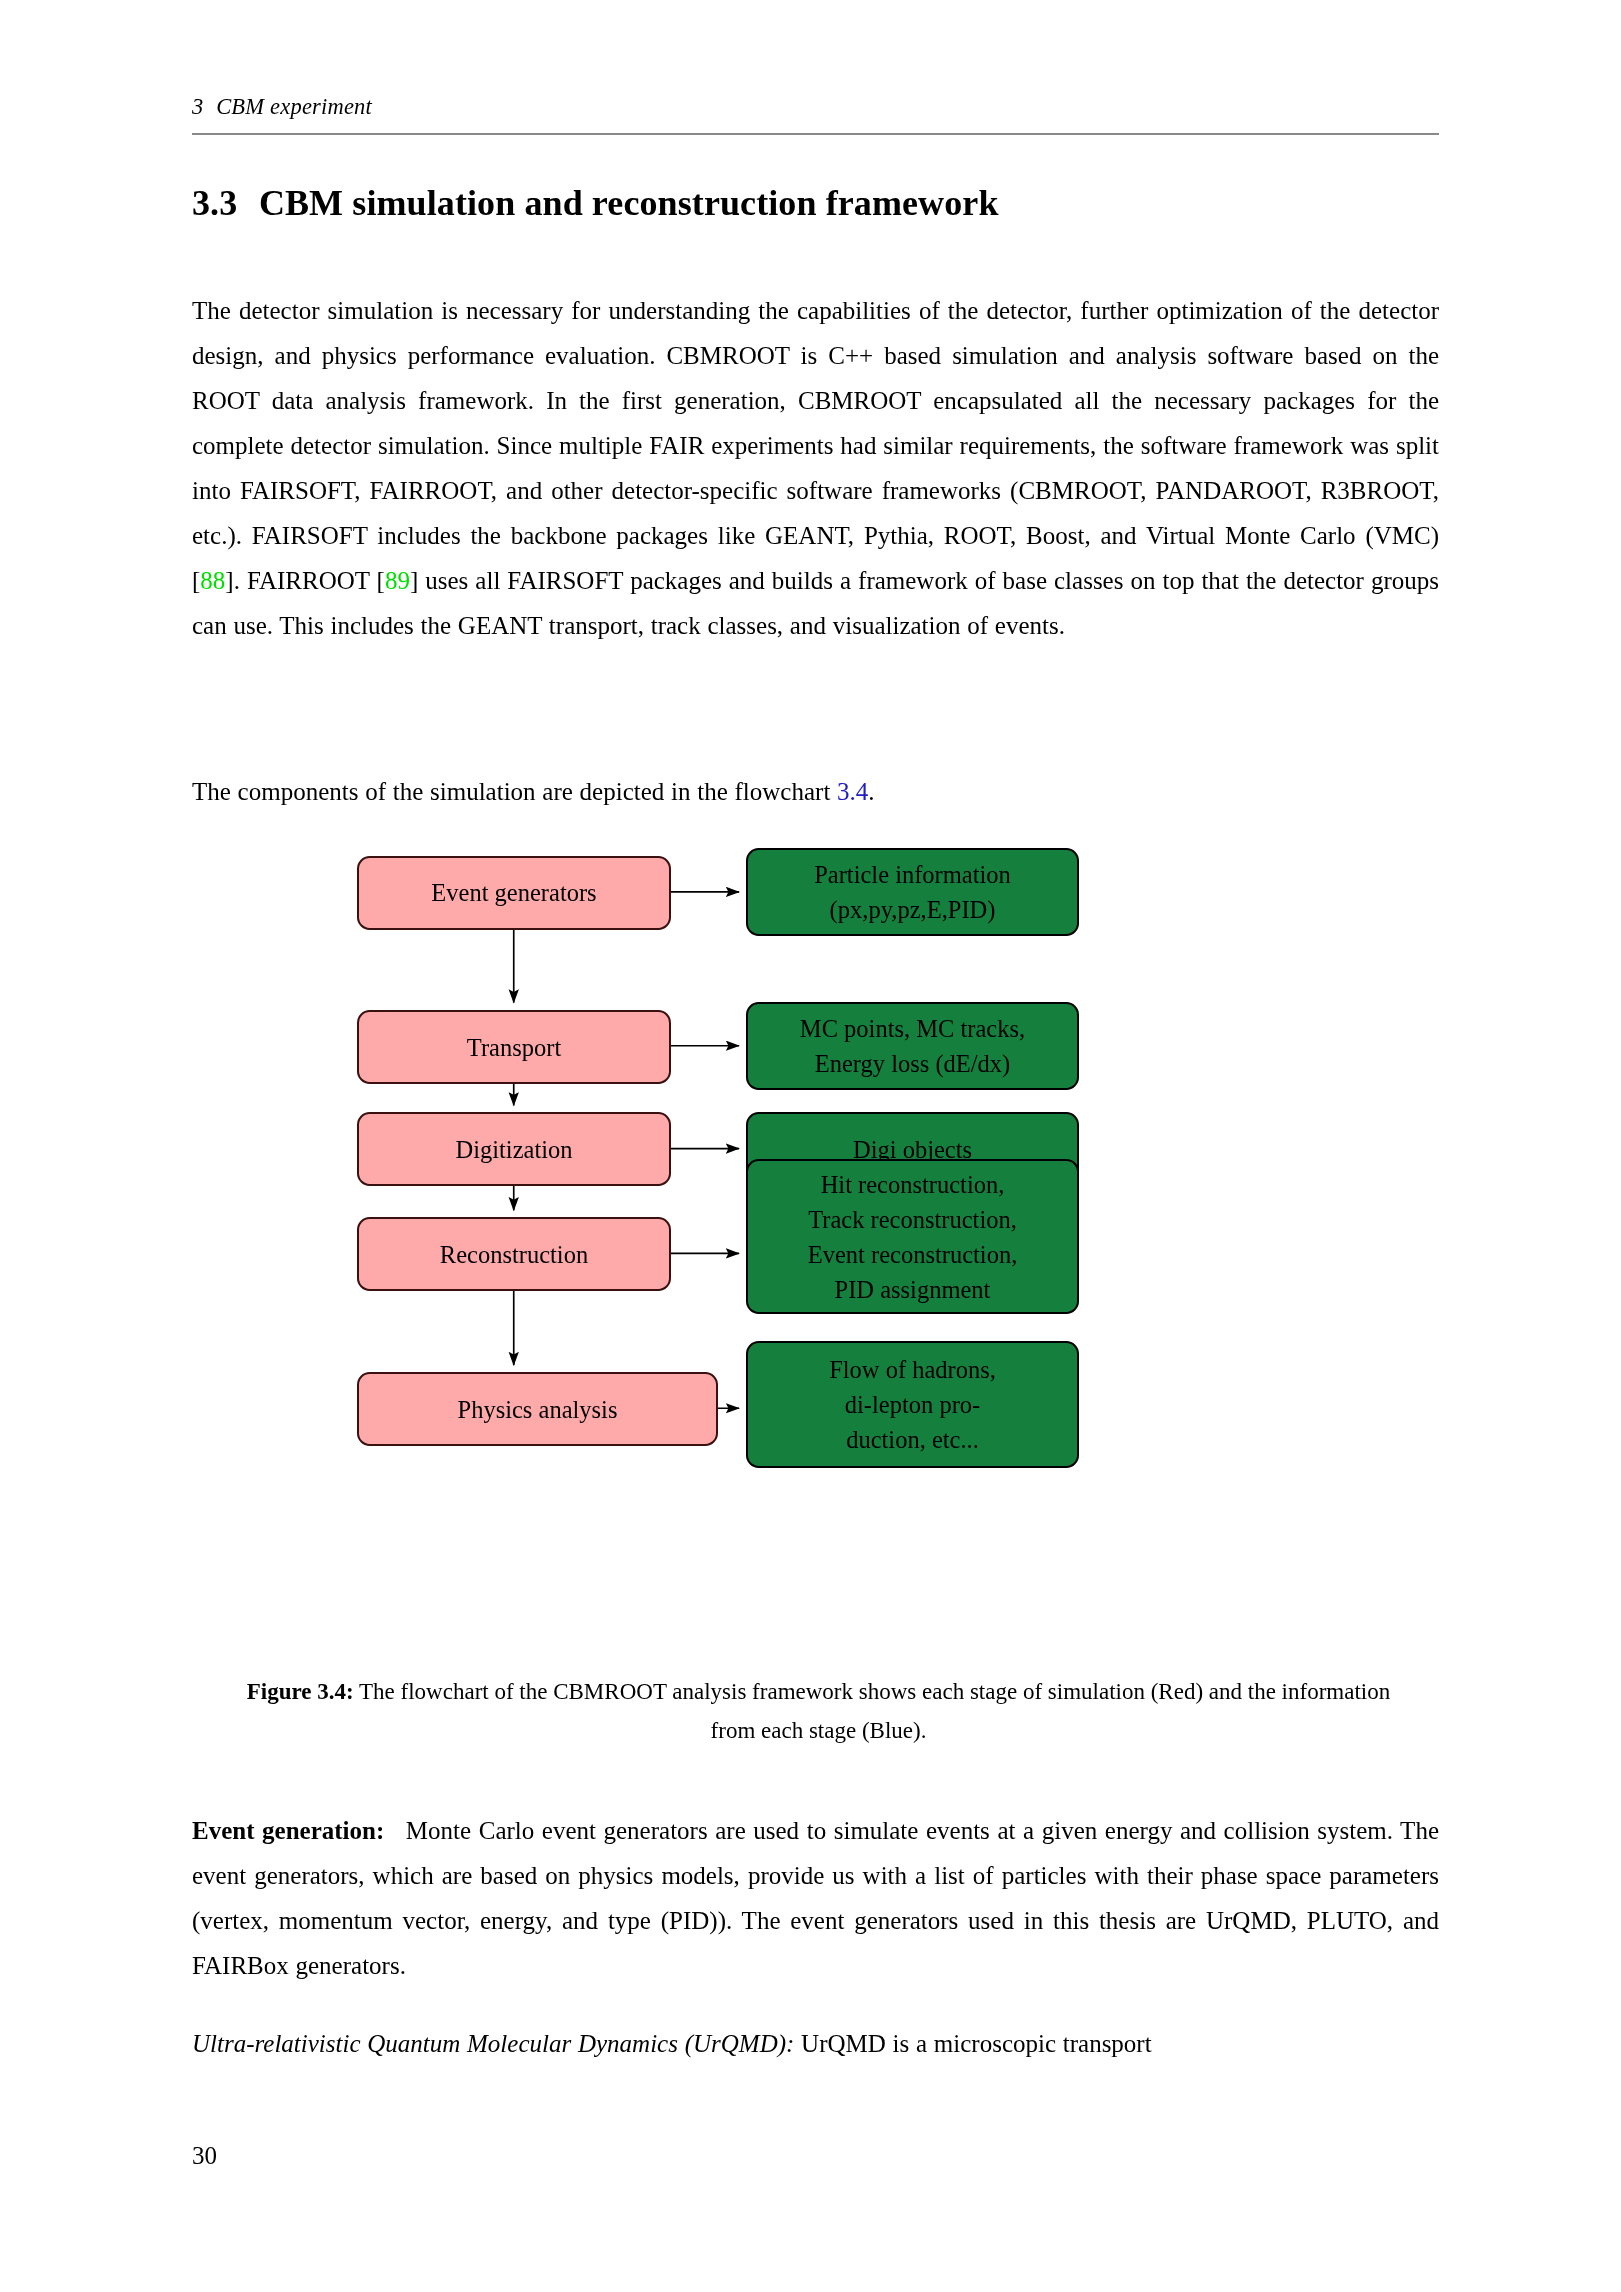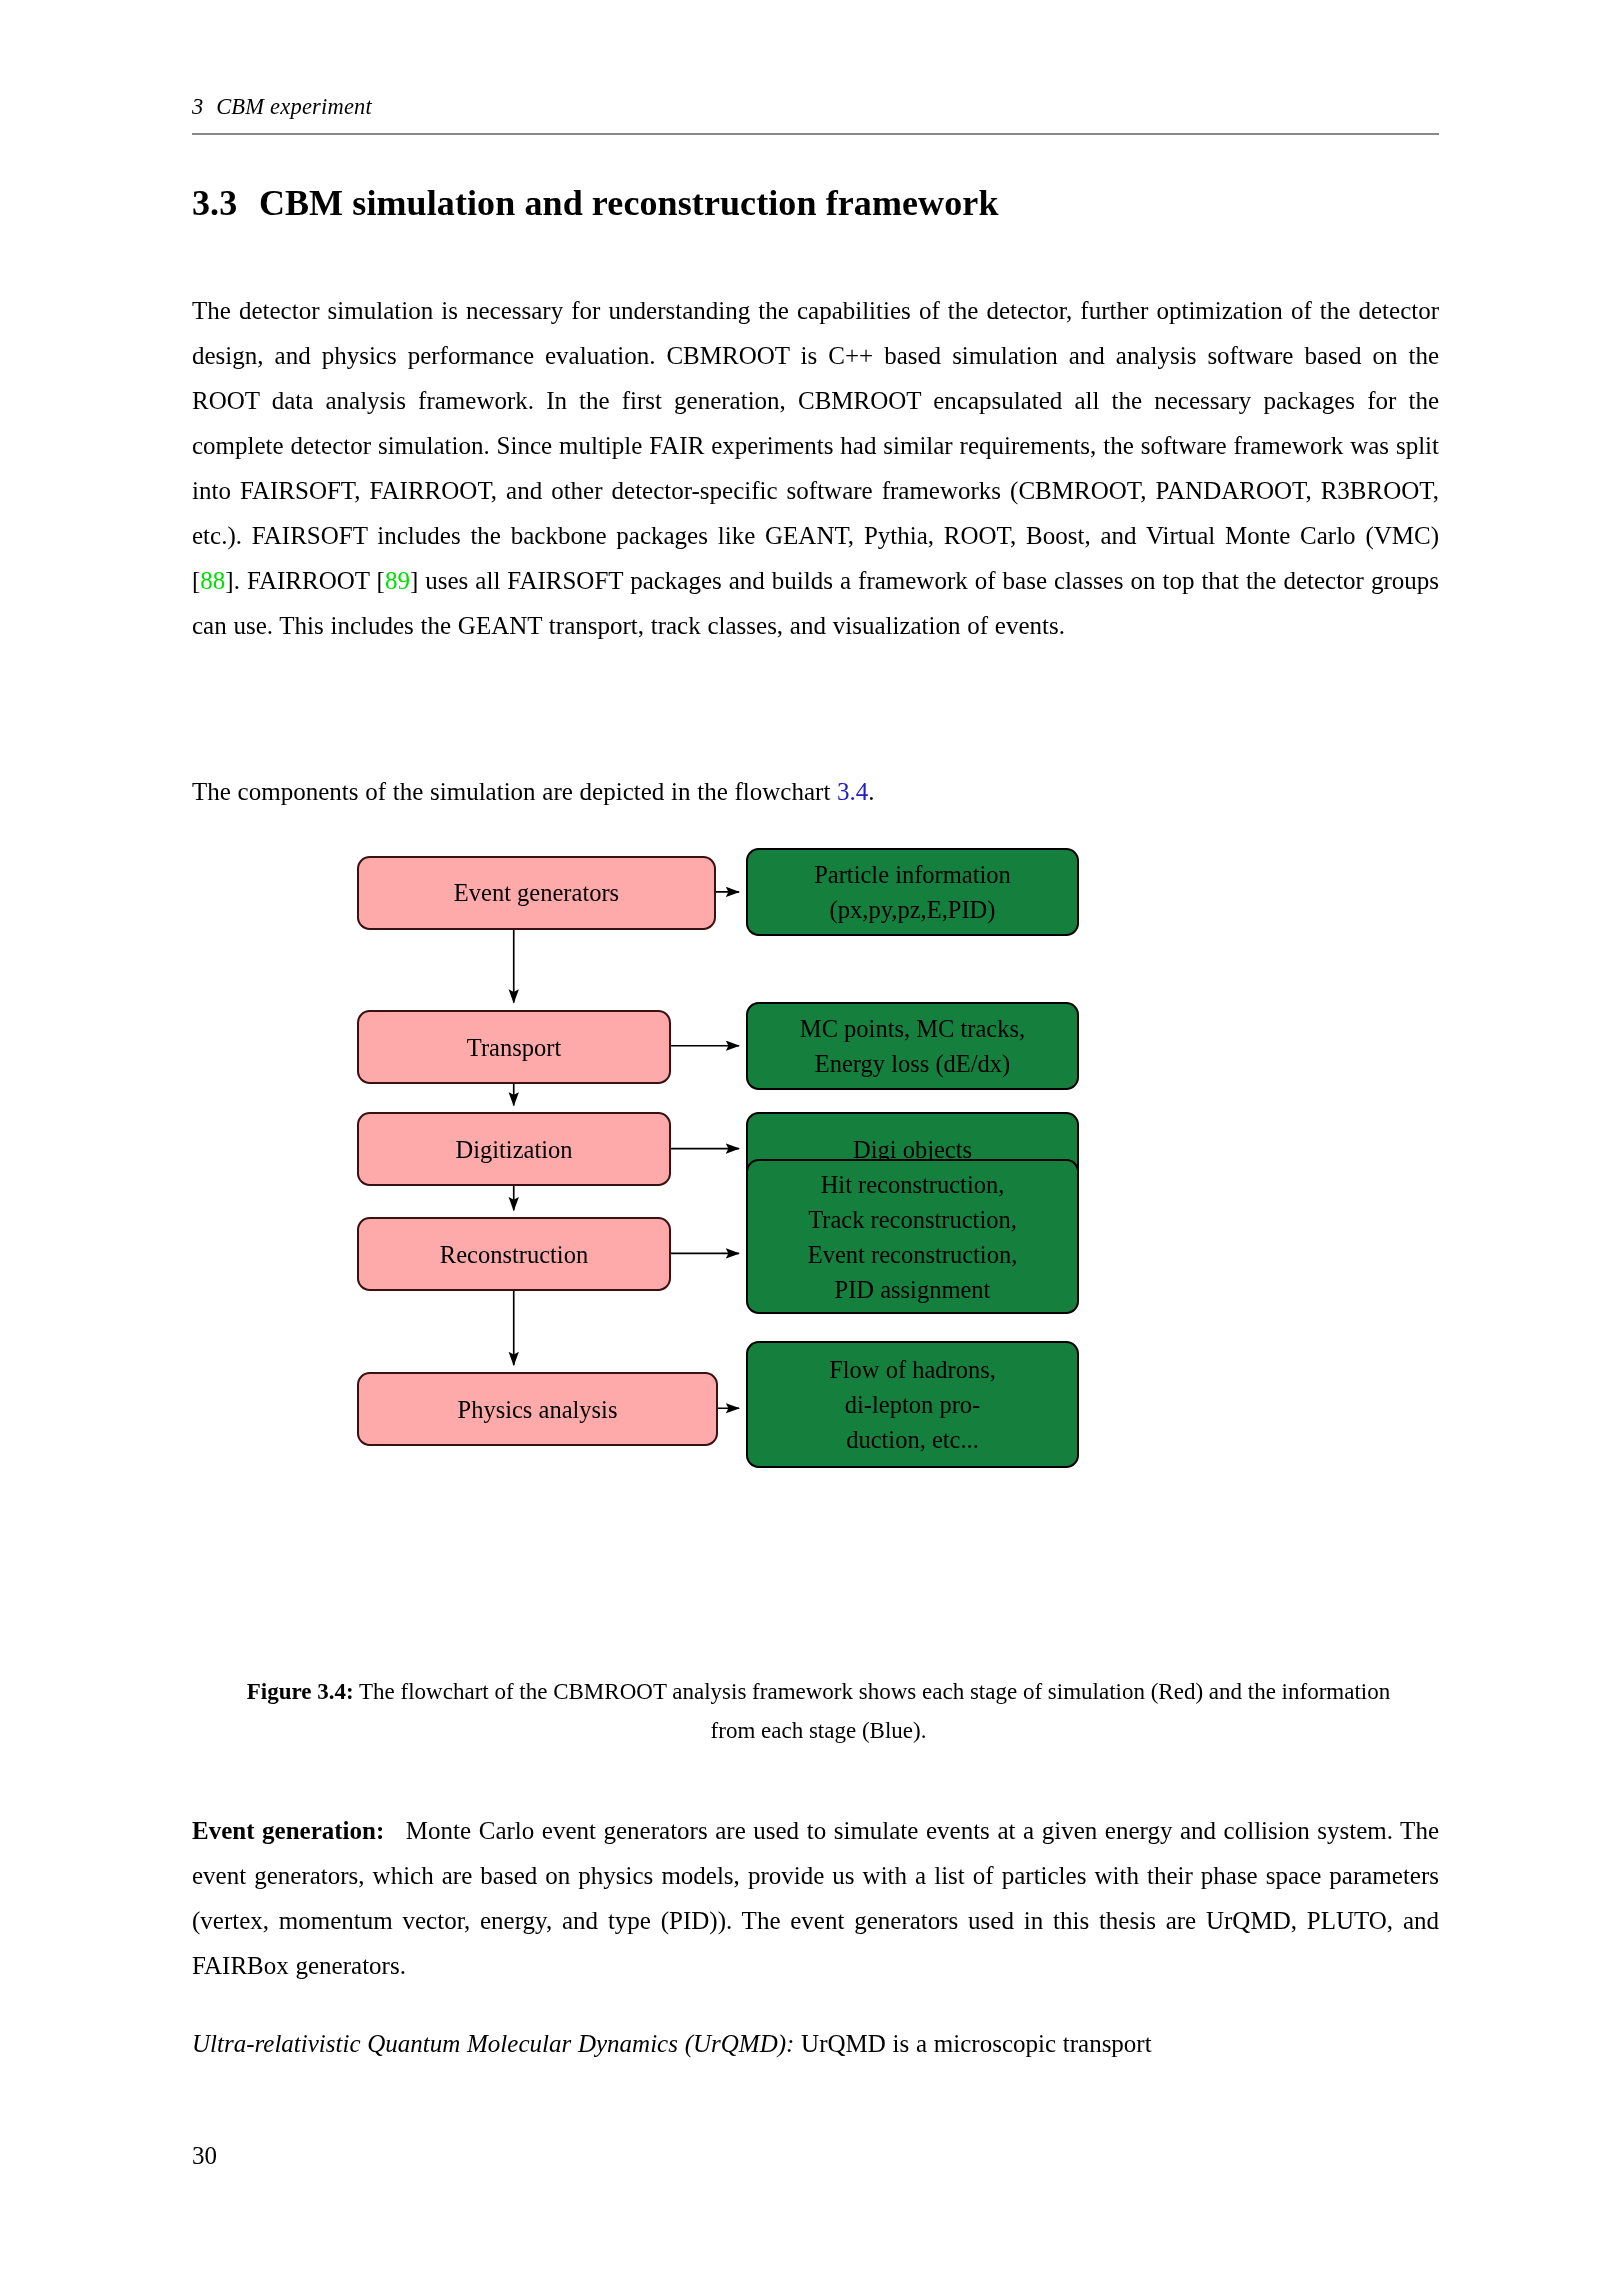--- a/index.html
+++ b/index.html
@@ -59,21 +59,21 @@
   }
   .node.red{
     background:#ffaaaa;border:2.5px solid #3a1010;
   }
   .node.blue{
     background:#15803d;border:2.5px solid #000000;
   }
   .node .txt{display:block;width:100%;white-space:pre-line;}
 
   
-  .r1{left:165px;top:17.6px;width:359px;height:74px;}
+  .r1{left:165px;top:17.6px;width:314px;height:74px;}
   .b1{left:554px;top:9.8px;width:333px;height:88px;}
   .r2{left:165px;top:172px;width:314px;height:74px;}
   .b2{left:554px;top:164px;width:333px;height:88px;}
   .r3{left:165px;top:274px;width:314px;height:74px;}
   .b3{left:554px;top:274px;width:333px;height:74px;}
   .r4{left:165px;top:379px;width:314px;height:74px;}
   .b4{left:554px;top:321px;width:333px;height:155px;}
   .r5{left:165px;top:534px;width:361px;height:74px;}
   .b5{left:554px;top:503px;width:333px;height:127px;}
 

